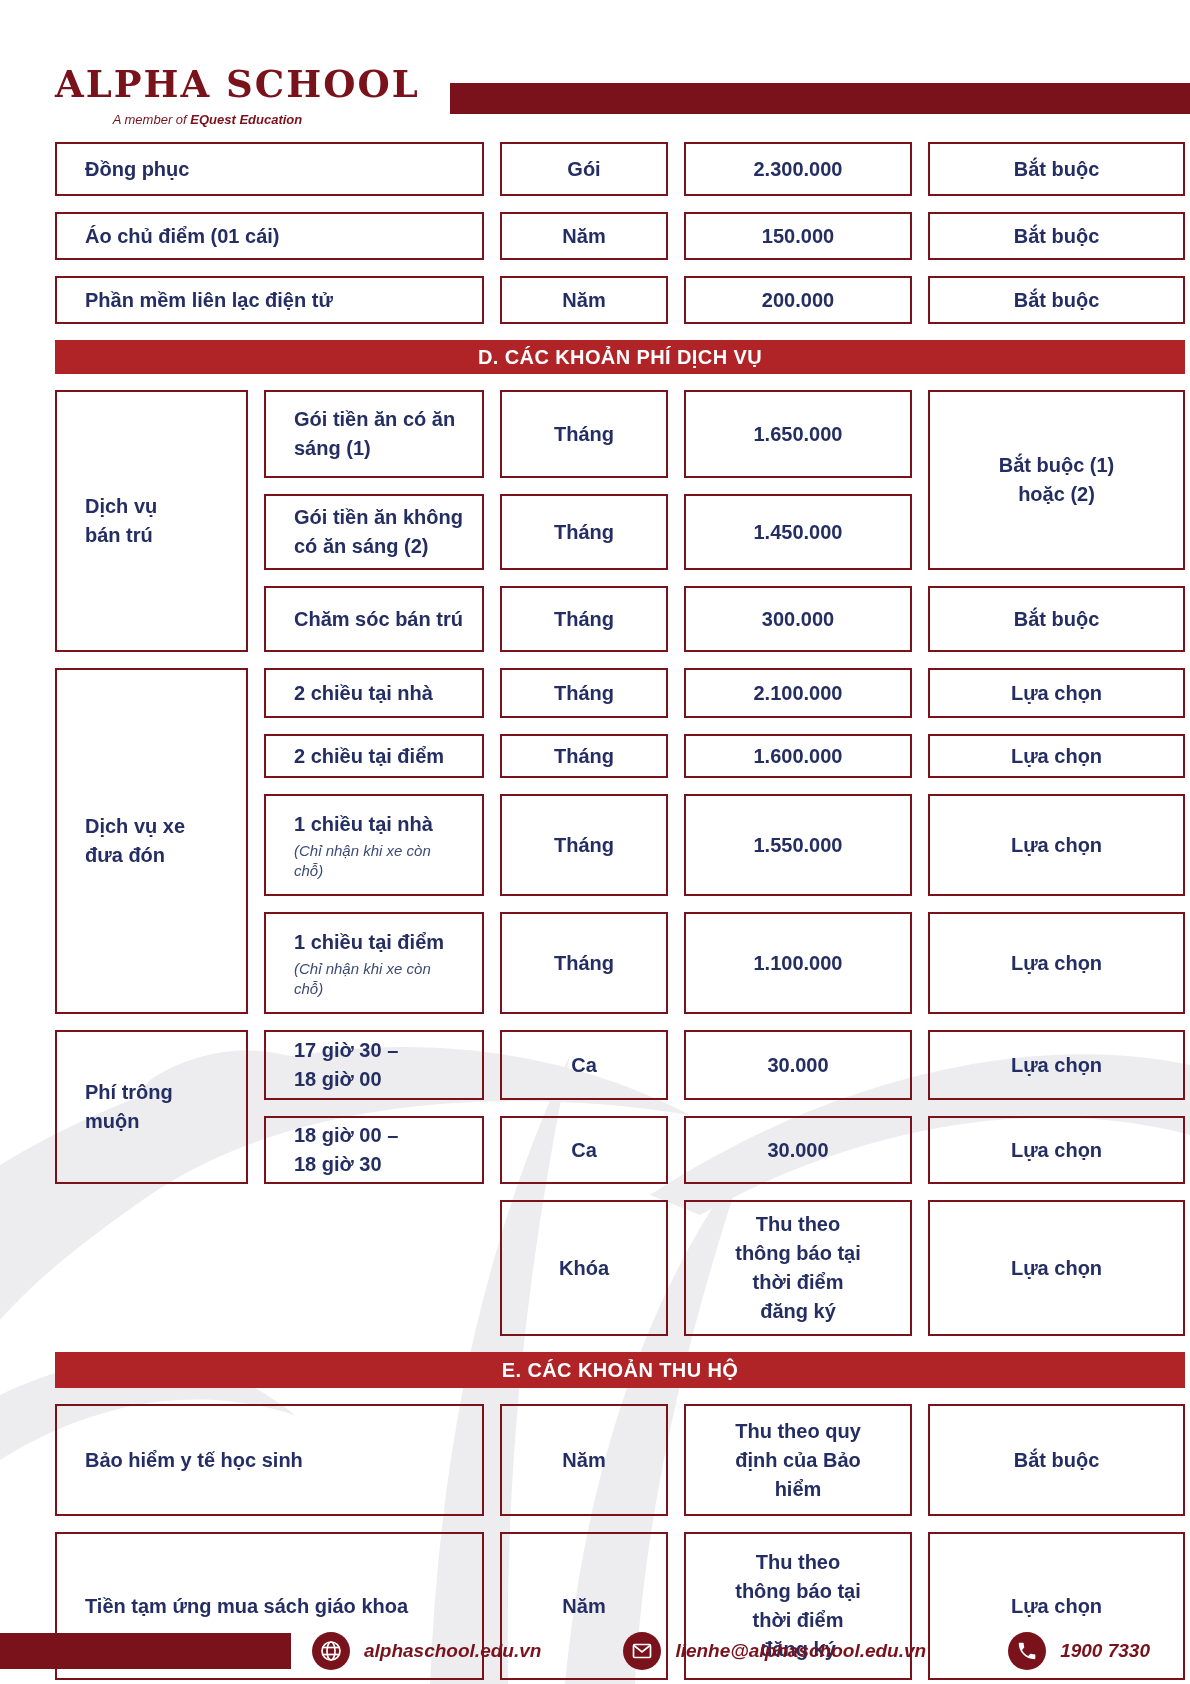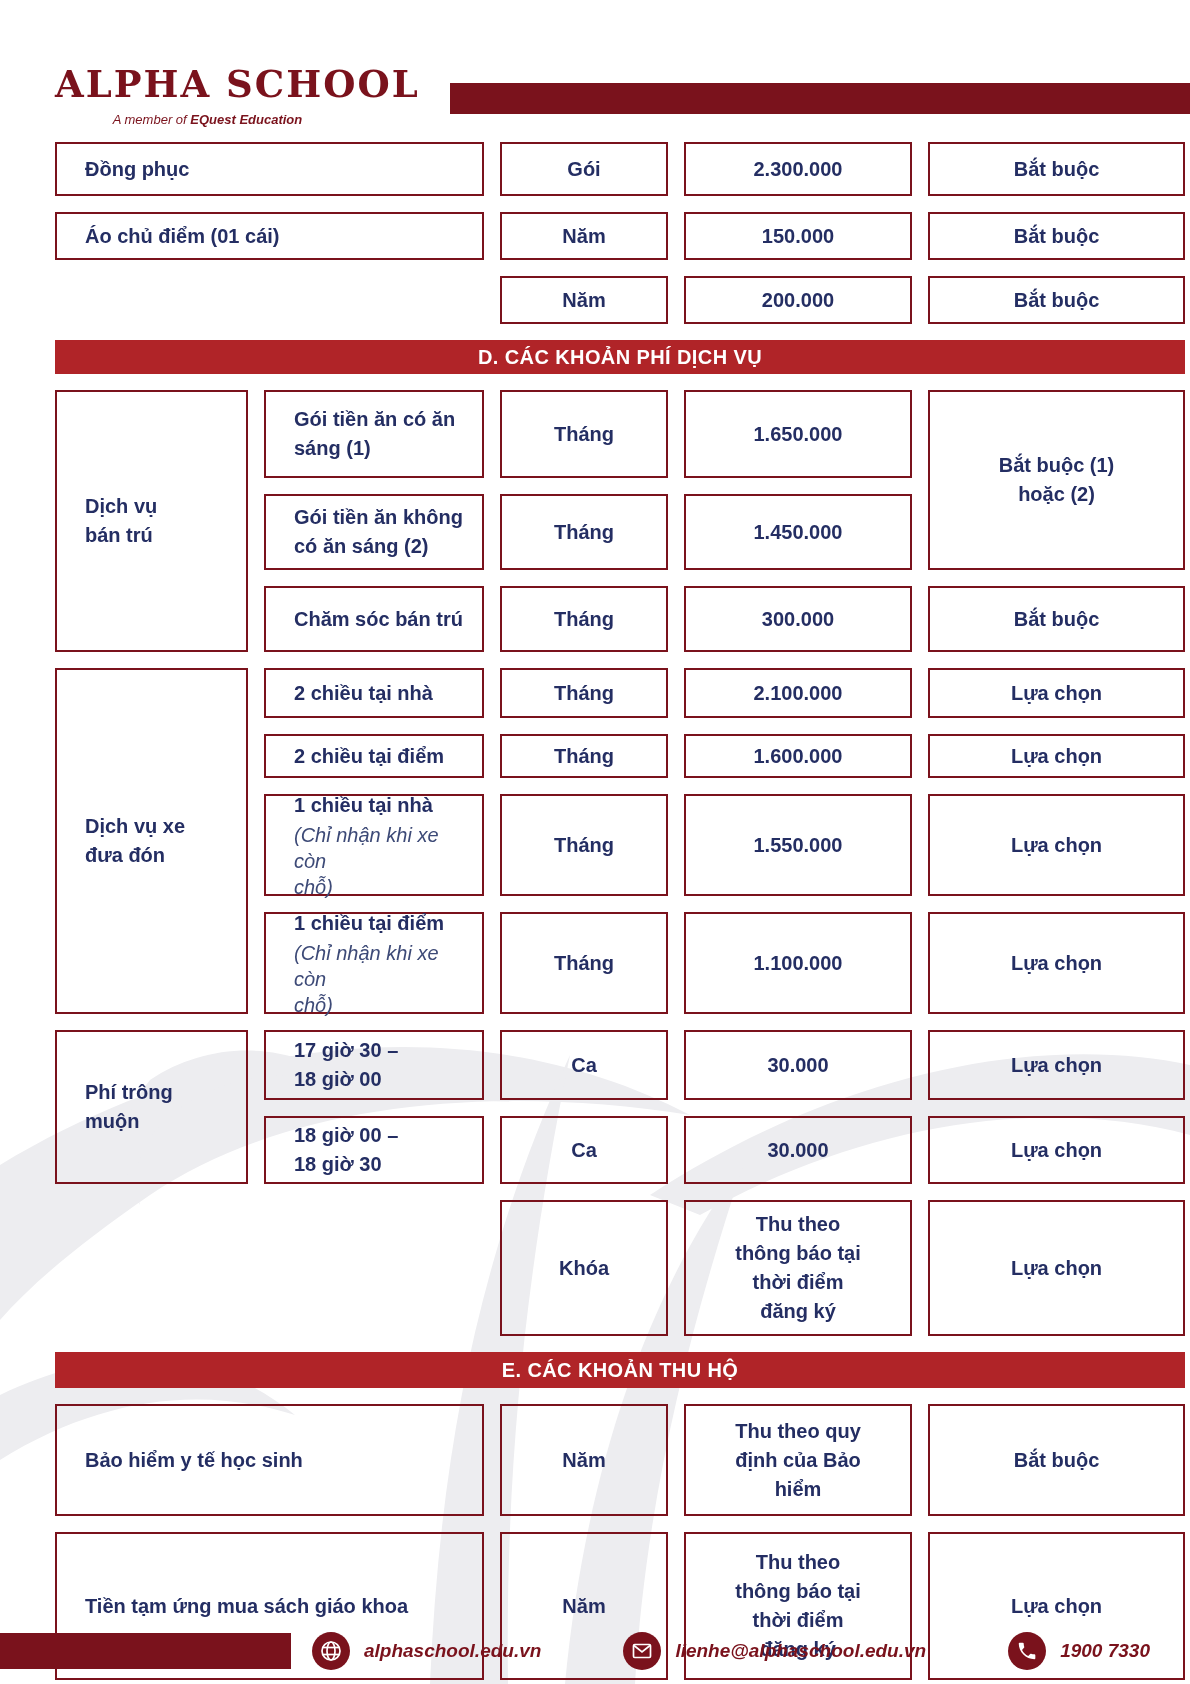--- a/index.html
+++ b/index.html
@@ -47,21 +47,21 @@
     border:2.5px solid var(--maroon);
     display:flex;flex-direction:column;align-items:center;justify-content:center;
     text-align:center;color:var(--navy);
     font-weight:bold;font-size:20px;line-height:1.45;
     background:transparent;
   }
   .cell.left{align-items:flex-start;text-align:left;padding:8px 14px 8px 28px;}
   .cell.subleft{align-items:flex-start;text-align:left;padding:8px 12px 8px 28px;}
   .pre{white-space:pre-line;}
   .note{
-    font-weight:normal;font-style:italic;font-size:20px;color:var(--note);line-height:1.3;margin-top:2px;
+    font-weight:normal;font-style:italic;font-size:15px;color:var(--note);line-height:1.3;margin-top:2px;
   }
   .section-bar{
     grid-column:1 / -1;background:var(--crimson);
     display:flex;align-items:center;justify-content:center;
     color:#ffffff;font-weight:bold;font-size:20px;letter-spacing:.4px;
   }
   
   .footer-bar{position:absolute;left:0;top:1633px;width:291px;height:36px;background:var(--maroon);z-index:2;}
   .contacts{
     position:absolute;left:312px;top:1630px;width:838px;height:42px;z-index:2;
@@ -99,20 +99,21 @@
   <div class="cell left" style="grid-column:1/3;grid-row:1">Đồng phục</div>
   <div class="cell" style="grid-column:3;grid-row:1">Gói</div>
   <div class="cell" style="grid-column:4;grid-row:1">2.300.000</div>
   <div class="cell" style="grid-column:5;grid-row:1">Bắt buộc</div>
 
   <div class="cell left" style="grid-column:1/3;grid-row:2">Áo chủ điểm (01 cái)</div>
   <div class="cell" style="grid-column:3;grid-row:2">Năm</div>
   <div class="cell" style="grid-column:4;grid-row:2">150.000</div>
   <div class="cell" style="grid-column:5;grid-row:2">Bắt buộc</div>
 
+  <div class="cell left" style="grid-column:1/3;grid-row:3">Phần mềm liên lạc điện tử</div>
   <div class="cell" style="grid-column:3;grid-row:3">Năm</div>
   <div class="cell" style="grid-column:4;grid-row:3">200.000</div>
   <div class="cell" style="grid-column:5;grid-row:3">Bắt buộc</div>
 
   <div class="section-bar" style="grid-row:4">D. CÁC KHOẢN PHÍ DỊCH VỤ</div>
 
   <div class="cell left pre" style="grid-column:1;grid-row:5/8">Dịch vụ
 bán trú</div>
   <div class="cell pre" style="grid-column:5;grid-row:5/7">Bắt buộc (1)
 hoặc (2)</div>

